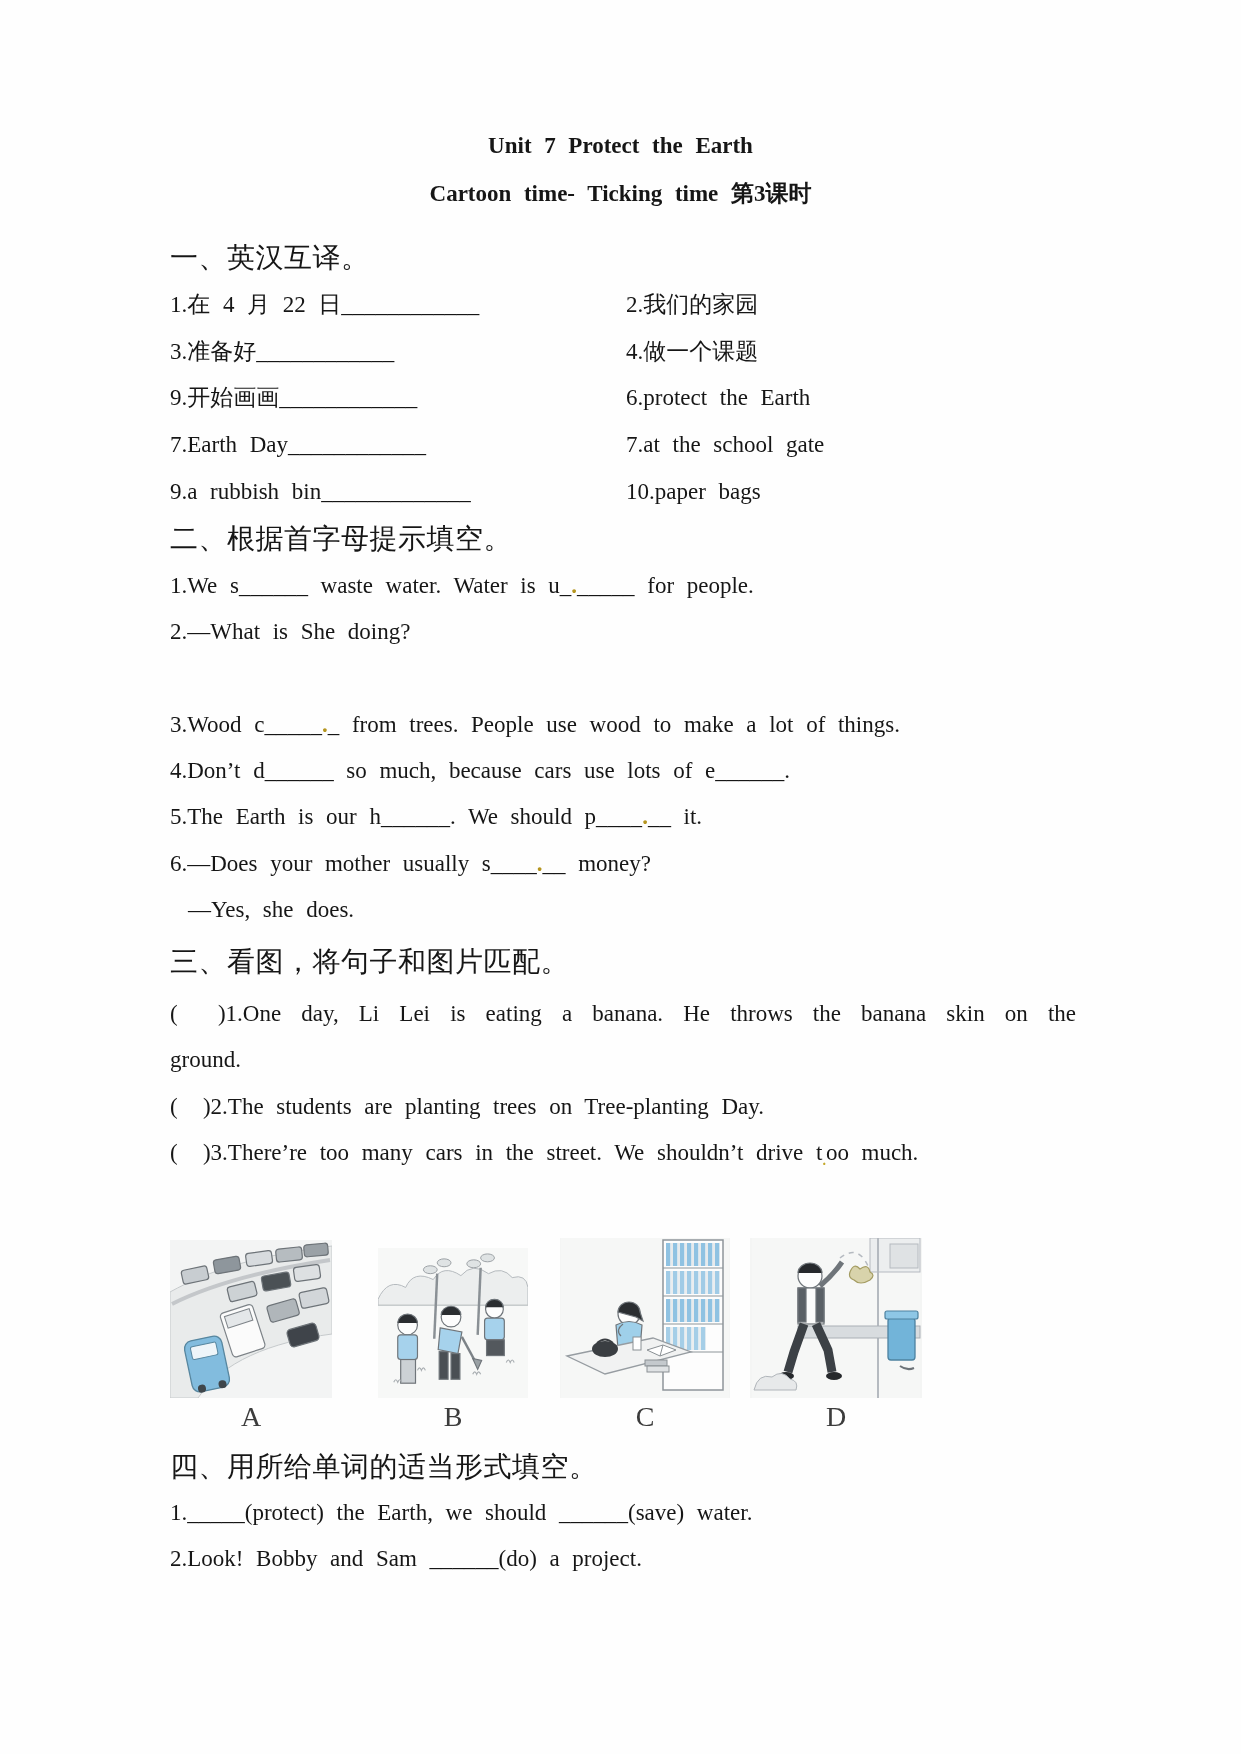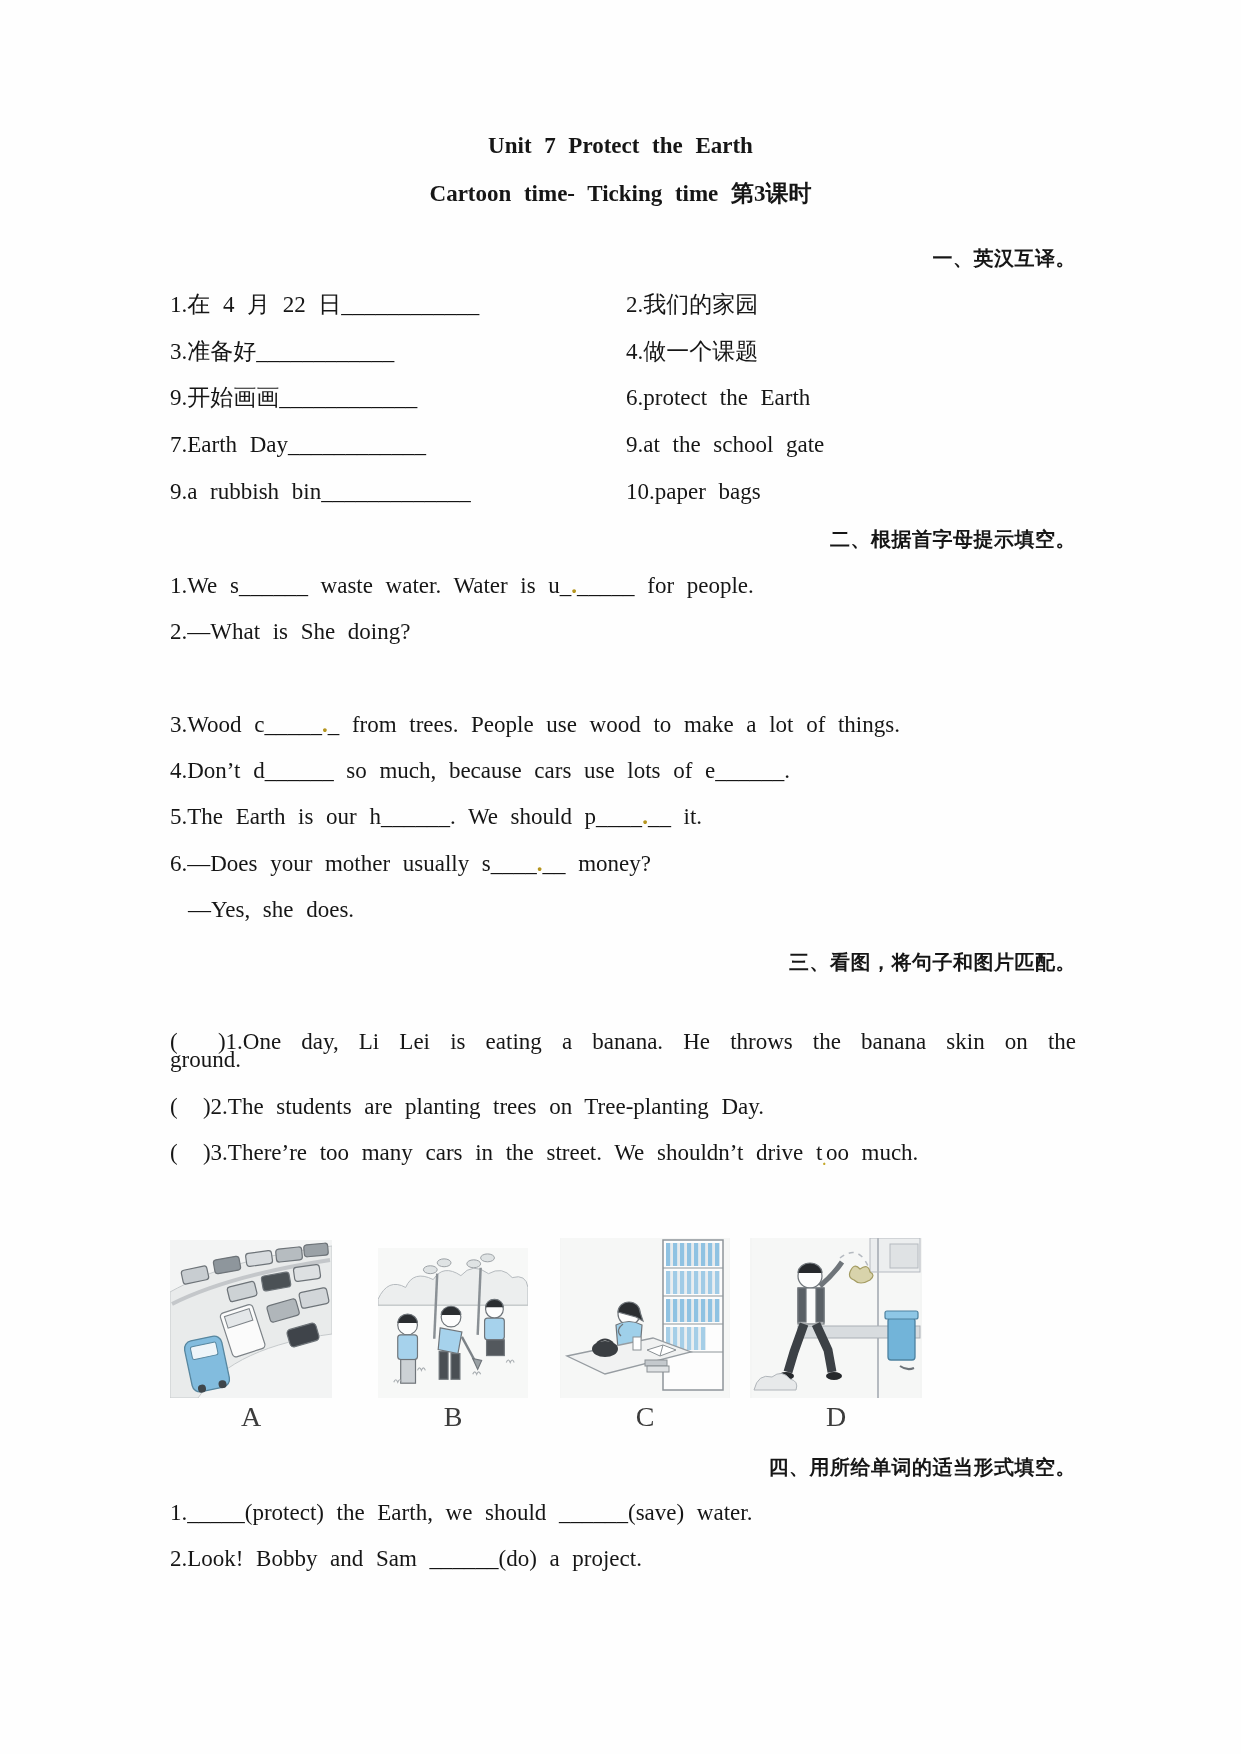--- a/index.html
+++ b/index.html
@@ -21,28 +21,27 @@
     left: 170px;
     width: 906px;
     font-size: 23px;
     line-height: 30px;
     word-spacing: 0.30em;
   }
   .center { left: 0; width: 1241px; text-align: center; }
   .bold { font-weight: 700; }
   .heading {
     font-family: "Liberation Sans", "DejaVu Sans", sans-serif;
-    font-weight: 700;
-    font-size: 20px;
+    font-weight: 400;
+    font-size: 28px;
     letter-spacing: 0.5px;
     word-spacing: 0.05em;
-    text-align: right;
   }
   .indent { left: 188px; }
-  .justify { text-align: justify; text-align-last: justify; margin-top: 28px; }
+  .justify { text-align: justify; text-align-last: justify; }
   .colL { position: absolute; left: 0; white-space: nowrap; }
   .colR { position: absolute; left: 456px; white-space: nowrap; }
   .blank-dot { color: #b5951f; font-weight: bold; }
   .low-dot { color: #c3a728; font-size: 14px; position: relative; top: 5px; font-weight: bold; }
   .pic { position: absolute; background: #f4f5f4; }
   .pic svg { display: block; width: 100%; height: 100%; }
   .piclabel {
     position: absolute;
     top: 1400px;
     font-size: 28px;
@@ -69,21 +68,21 @@
   <div class="line" style="top:337px">
     <span class="colL">3.准备好____________</span>
     <span class="colR">4.做一个课题</span>
   </div>
   <div class="line" style="top:383px">
     <span class="colL">9.开始画画____________</span>
     <span class="colR">6.protect the Earth</span>
   </div>
   <div class="line" style="top:430px">
     <span class="colL">7.Earth Day____________</span>
-    <span class="colR">9.at the school gate</span>
+    <span class="colR">7.at the school gate</span>
   </div>
   <div class="line" style="top:477px">
     <span class="colL">9.a rubbish bin_____________</span>
     <span class="colR">10.paper bags</span>
   </div>
 
   <div class="line heading" style="top:524px">二、根据首字母提示填空。</div>
 
   <div class="line" style="top:571px"><span>1.We s______ waste water. Water is u_</span><span class="blank-dot">.</span><span>_____ for people.</span></div>
   <div class="line" style="top:617px">2.—What is She doing?</div>

